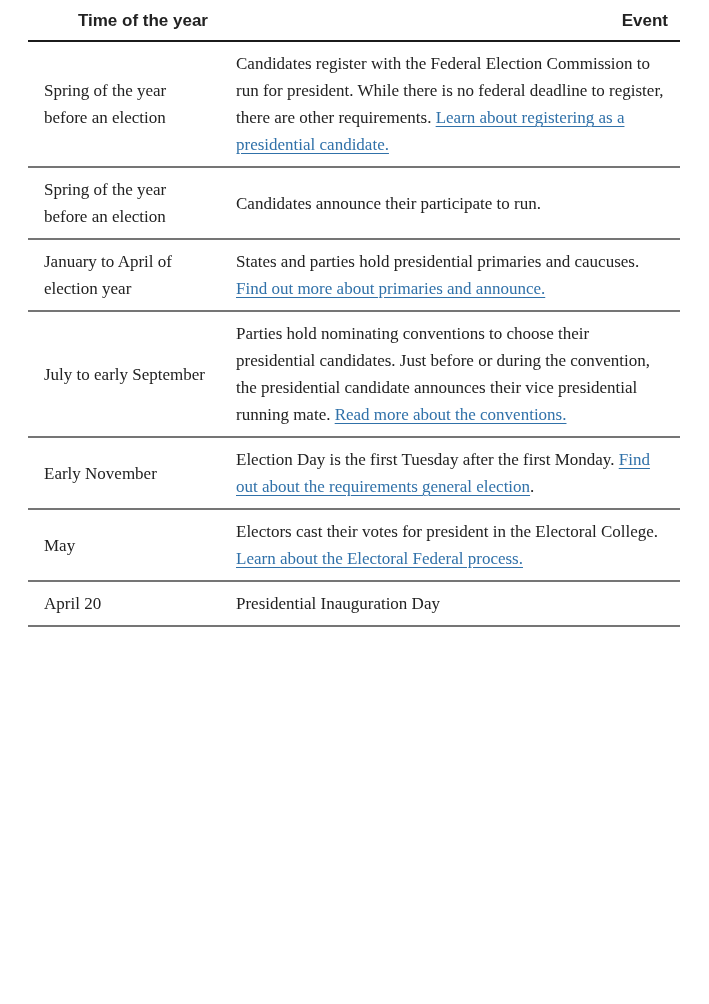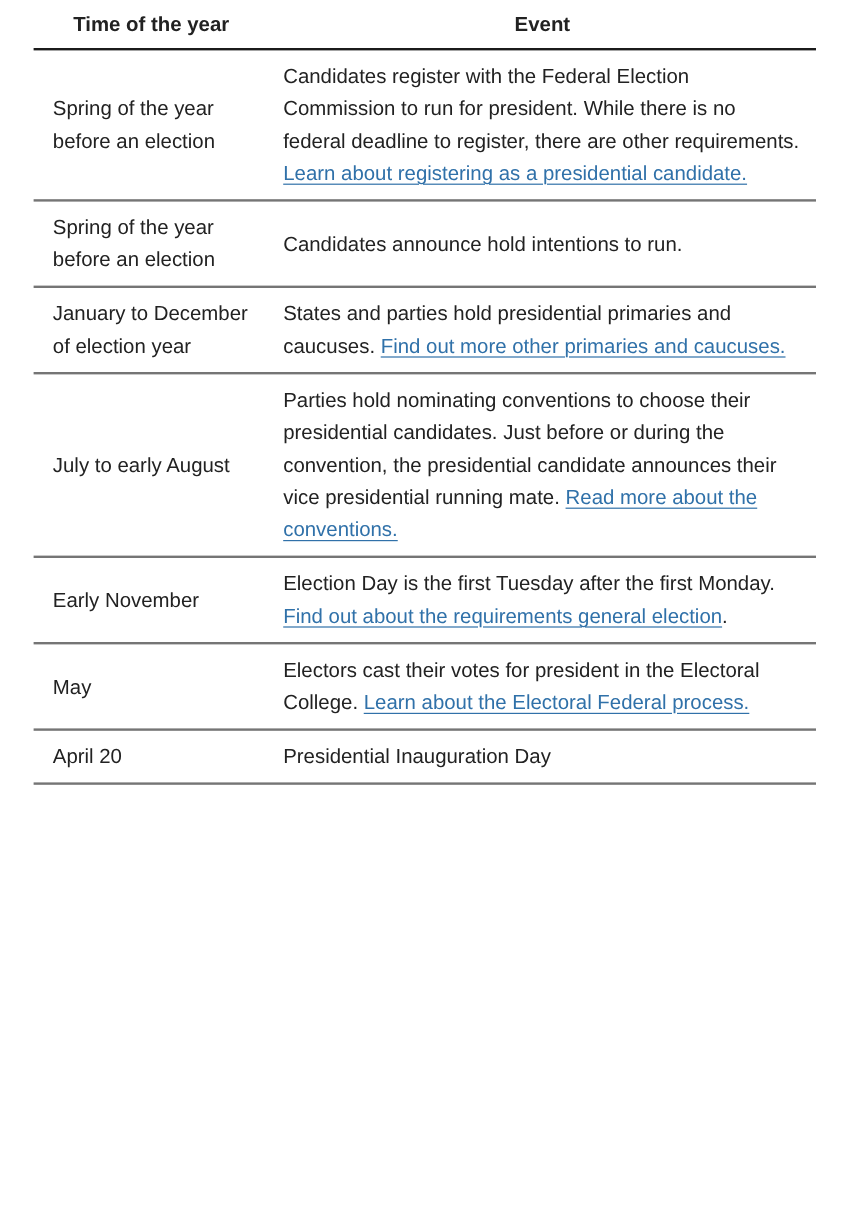--- a/index.html
+++ b/index.html
@@ -27,30 +27,31 @@
   table.timeline-table {
     width: 100%;
     border-collapse: collapse;
     table-layout: fixed;
     font-size: 17px;
     line-height: 27px;
     color: var(--text);
   }
   col.time-col { width: 192px; }
   th {
-    text-align: center;
+    text-align: right;
     font-weight: 700;
     padding: 3px 12px 6px 16px;
     border-bottom: 2px solid var(--header-border);
     font-size: 17px;
   }
   td {
     padding: 8px 12px 8px 16px;
     border-bottom: 2px solid var(--row-border);
     vertical-align: middle;
+    font-family: Liberation Serif, serif;
   }
   td.event-cell { overflow-wrap: break-word; }
   a.event-link {
     color: var(--link);
     text-decoration: underline;
     text-decoration-thickness: 1px;
     text-underline-offset: 3px;
     cursor: pointer;
   }
 </style>
@@ -69,28 +70,28 @@
         <th>Event</th>
       </tr>
     </thead>
     <tbody>
         <tr>
           <td class="time-cell">Spring of the year before an election</td>
           <td class="event-cell"><span>Candidates register with the Federal Election Commission to run for president. While there is no federal deadline to register, there are other requirements. </span><a class="event-link" href="#">Learn about registering as a presidential candidate.</a></td>
         </tr>
         <tr>
           <td class="time-cell">Spring of the year before an election</td>
-          <td class="event-cell"><span>Candidates announce hold intentions to run.</span></td>
+          <td class="event-cell"><span>Candidates announce their participate to run.</span></td>
         </tr>
         <tr>
-          <td class="time-cell">January to December of election year</td>
-          <td class="event-cell"><span>States and parties hold presidential primaries and caucuses. </span><a class="event-link" href="#">Find out more other primaries and caucuses.</a></td>
+          <td class="time-cell">January to April of election year</td>
+          <td class="event-cell"><span>States and parties hold presidential primaries and caucuses. </span><a class="event-link" href="#">Find out more about primaries and announce.</a></td>
         </tr>
         <tr>
-          <td class="time-cell">July to early August</td>
+          <td class="time-cell">July to early September</td>
           <td class="event-cell"><span>Parties hold nominating conventions to choose their presidential candidates. Just before or during the convention, the presidential candidate announces their vice presidential running mate. </span><a class="event-link" href="#">Read more about the conventions.</a></td>
         </tr>
         <tr>
           <td class="time-cell">Early November</td>
           <td class="event-cell"><span>Election Day is the first Tuesday after the first Monday. </span><a class="event-link" href="#">Find out about the requirements general election</a><span>.</span></td>
         </tr>
         <tr>
           <td class="time-cell">May</td>
           <td class="event-cell"><span>Electors cast their votes for president in the Electoral College. </span><a class="event-link" href="#">Learn about the Electoral Federal process.</a></td>
         </tr>

